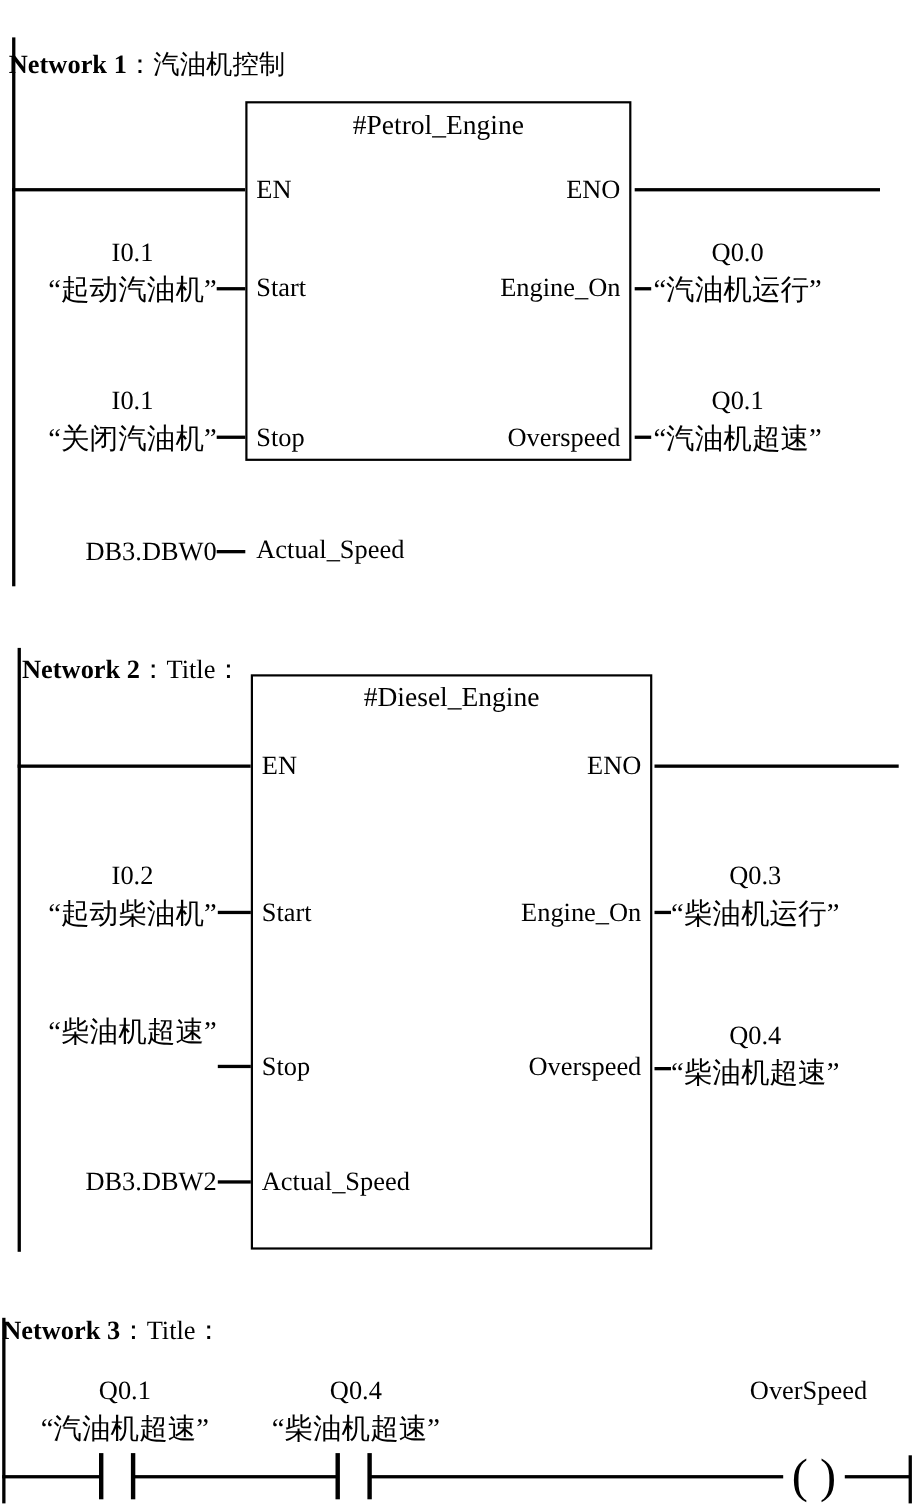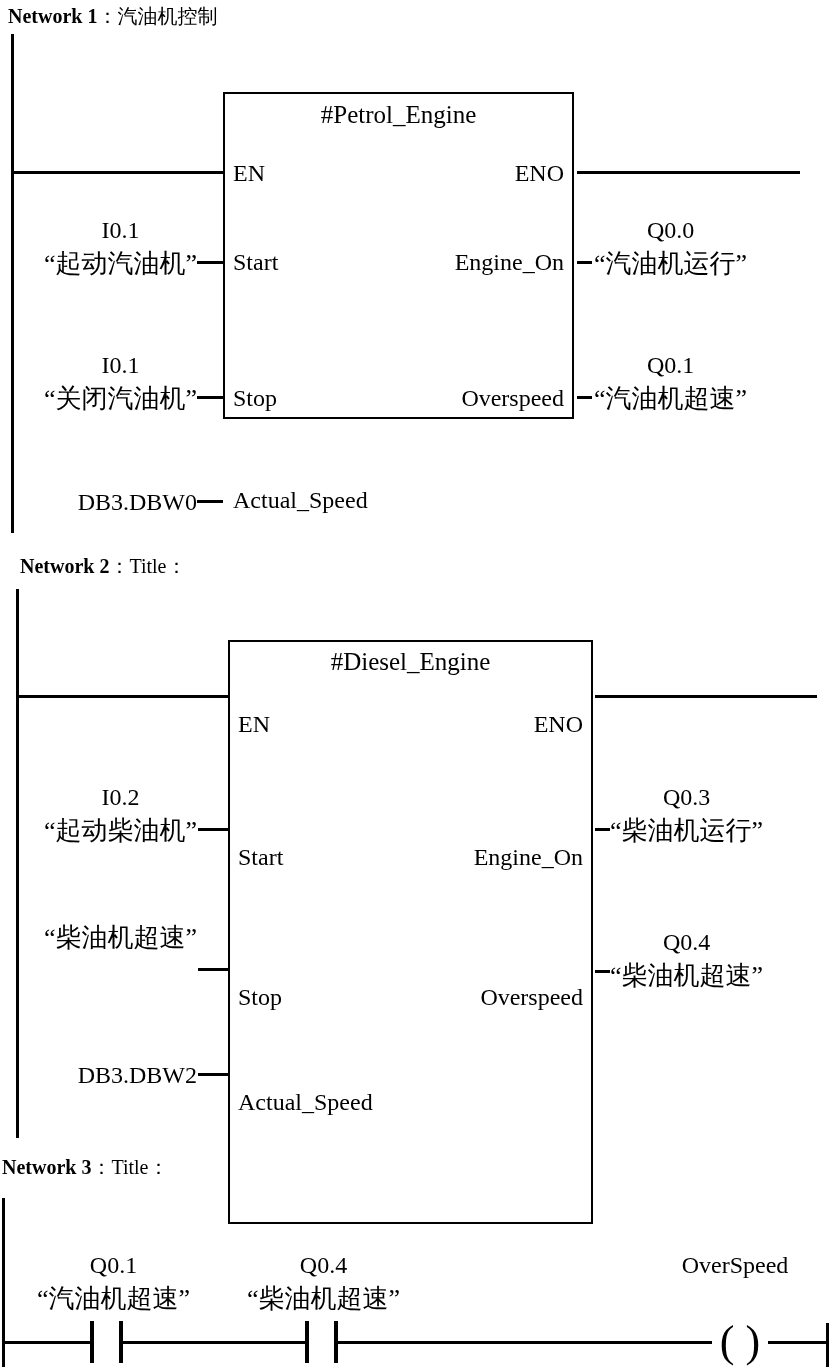--- a/index.html
+++ b/index.html
@@ -8,21 +8,21 @@
     font-family:"Liberation Serif","DejaVu Serif",serif;color:#000;overflow:hidden;
   }
   .hw{position:absolute;height:3px;background:#000;}
   .vw{position:absolute;width:3px;background:#000;}
   .bar{position:absolute;width:4px;background:#000;}
   .blk{position:absolute;border:2px solid #000;background:#fff;box-sizing:border-box;}
   .lbl{position:absolute;font-size:24px;line-height:32px;white-space:nowrap;color:#000;}
   .two{text-align:center;line-height:33px;}
   .two .cn{font-size:26px;}
   .line{display:block;}
-  .title{font-size:20px;line-height:30px;}
+  .title{font-size:24px;line-height:30px;margin-top:43px;}
   .title b{font-weight:bold;}
   .hdr{font-size:25px;}
   .coil{position:absolute;font-size:44px;line-height:60px;text-align:center;color:#000;}
 </style>
 </head>
 <body>
 
 <div class="page">
 
   <div class="lbl title" style="left:8px;top:1px"><b>Network 1</b><span>：汽油机控制</span></div>
@@ -68,21 +68,21 @@
       <span class="line">Q0.1</span>
       <span class="line cn">“汽油机超速”</span>
     </div>
 
   <div class="lbl title" style="left:20px;top:551px"><b>Network 2</b><span>：Title：</span></div>
 
   <div class="vw" style="left:16px;top:589px;height:549px"></div>
   <div class="hw" style="left:16px;top:695px;width:212px"></div>
   <div class="hw" style="left:595px;top:695px;width:222px"></div>
 
-  <div class="blk" style="left:228px;top:640px;width:365px;height:584px">
+  <div class="blk" style="left:228px;top:613px;width:365px;height:523px">
     <div class="lbl hdr" style="left:0;right:0;top:4px;text-align:center">#Diesel_Engine</div>
     <div class="lbl" style="left:8px;top:66px">EN</div>
     <div class="lbl" style="right:8px;top:66px">ENO</div>
     <div class="lbl" style="left:8px;top:199px">Start</div>
     <div class="lbl" style="right:8px;top:199px">Engine_On</div>
     <div class="lbl" style="left:8px;top:339px">Stop</div>
     <div class="lbl" style="right:8px;top:339px">Overspeed</div>
     <div class="lbl" style="left:8px;top:444px">Actual_Speed</div>
   </div>
 

